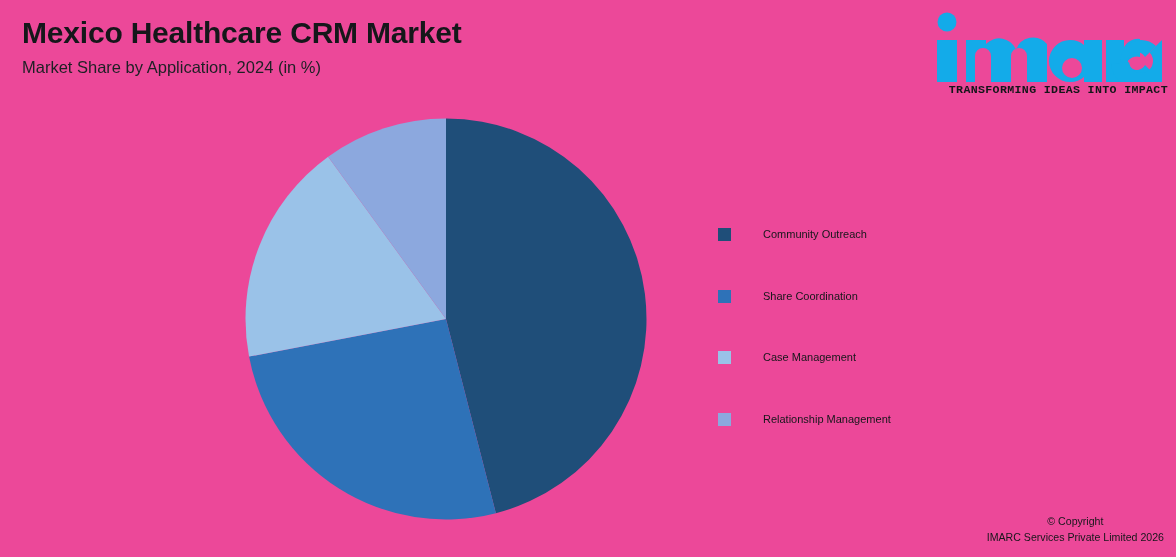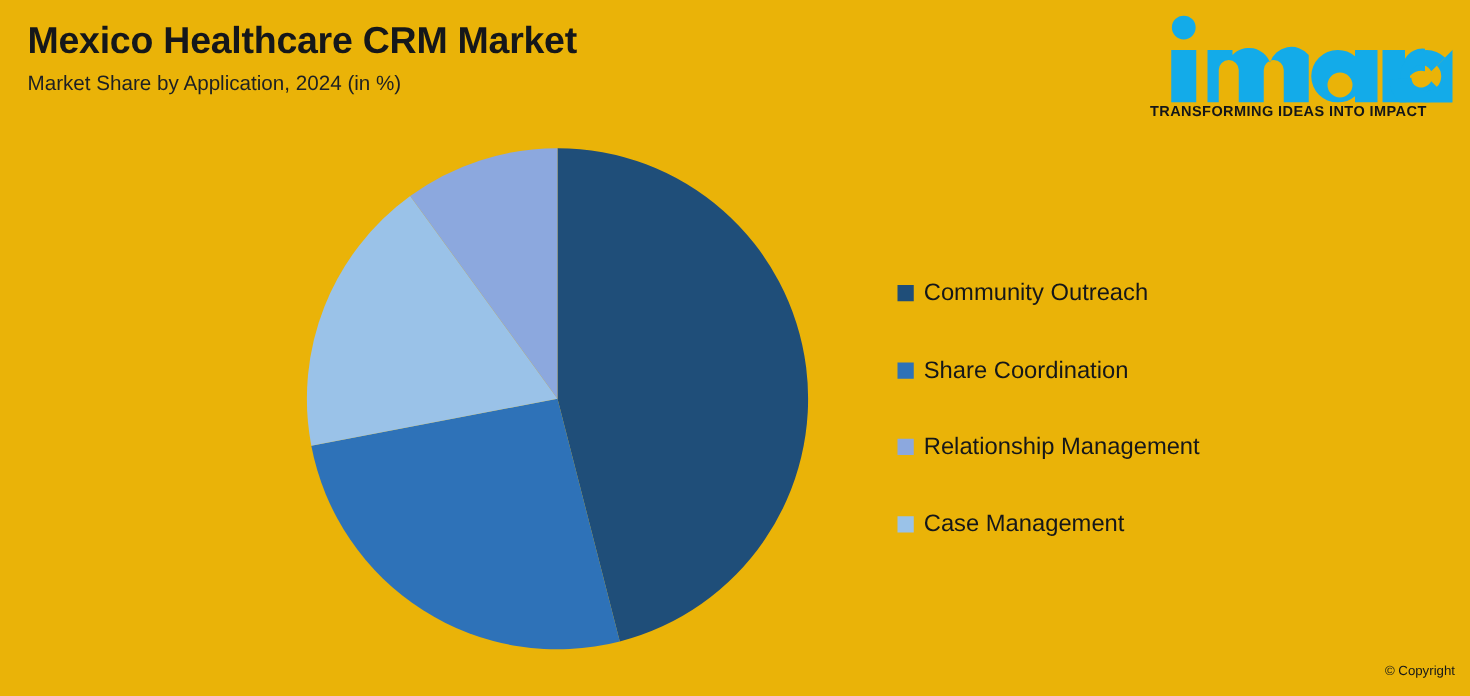--- a/index.html
+++ b/index.html
@@ -10,21 +10,21 @@
     width: 1176px;
     height: 557px;
     background: #dbe2f1;
     font-family: "Liberation Sans", sans-serif;
     overflow: hidden;
   }
   #page {
     position: relative;
     width: 1176px;
     height: 557px;
-    background: #eab308;
+    background: #ec4899;
     box-sizing: border-box;
   }
 
   
   #header-block {
     position: absolute;
     left: 22px;
     top: 16px;
     width: 700px;
   }
@@ -45,21 +45,22 @@
     margin: 8px 0 0 0;
     white-space: nowrap;
   }
 
   
   #logo-block {
     position: absolute;
     right: 8px;
     top: 10px;
     width: 248px;
-    text-align: left;
+    text-align: right;
+    font-family: Liberation Mono, monospace;
   }
   #logo-mark {
     display: block;
     margin: 0 auto;
   }
   #logo-tagline {
     font-size: 11.6px;
     font-weight: bold;
     color: #141619;
     letter-spacing: 0.35px;
@@ -91,24 +92,25 @@
     align-items: center;
     height: 61.5px;
   }
   .legend-swatch {
     width: 13px;
     height: 13px;
     flex: 0 0 13px;
     margin-right: 8px;
   }
   .legend-label {
-    font-size: 19px;
+    font-size: 11px;
     color: #15171a;
     line-height: 1;
     white-space: nowrap;
+    margin-left: 24px;
   }
 
   
   #footer {
     position: absolute;
     right: 12px;
     bottom: 12px;
     text-align: center;
     font-size: 10.6px;
     color: #15171a;
@@ -162,28 +164,29 @@
       <span class="legend-swatch" style="background: rgb(31, 78, 121);"></span>
       <span class="legend-label">Community Outreach</span>
     </div>
 
     <div class="legend-item">
       <span class="legend-swatch" style="background: rgb(46, 114, 184);"></span>
       <span class="legend-label">Share Coordination</span>
     </div>
 
     <div class="legend-item">
-      <span class="legend-swatch" style="background: rgb(140, 168, 222);"></span>
-      <span class="legend-label">Relationship Management</span>
+      <span class="legend-swatch" style="background: rgb(154, 194, 232);"></span>
+      <span class="legend-label">Case Management</span>
     </div>
 
     <div class="legend-item">
-      <span class="legend-swatch" style="background: rgb(154, 194, 232);"></span>
-      <span class="legend-label">Case Management</span>
+      <span class="legend-swatch" style="background: rgb(140, 168, 222);"></span>
+      <span class="legend-label">Relationship Management</span>
     </div>
 
   </div>
 
   <div id="footer">
     <div>© Copyright</div>
+    <div>IMARC Services Private Limited 2026</div>
   </div>
 
 </div>
 
 </body></html>

